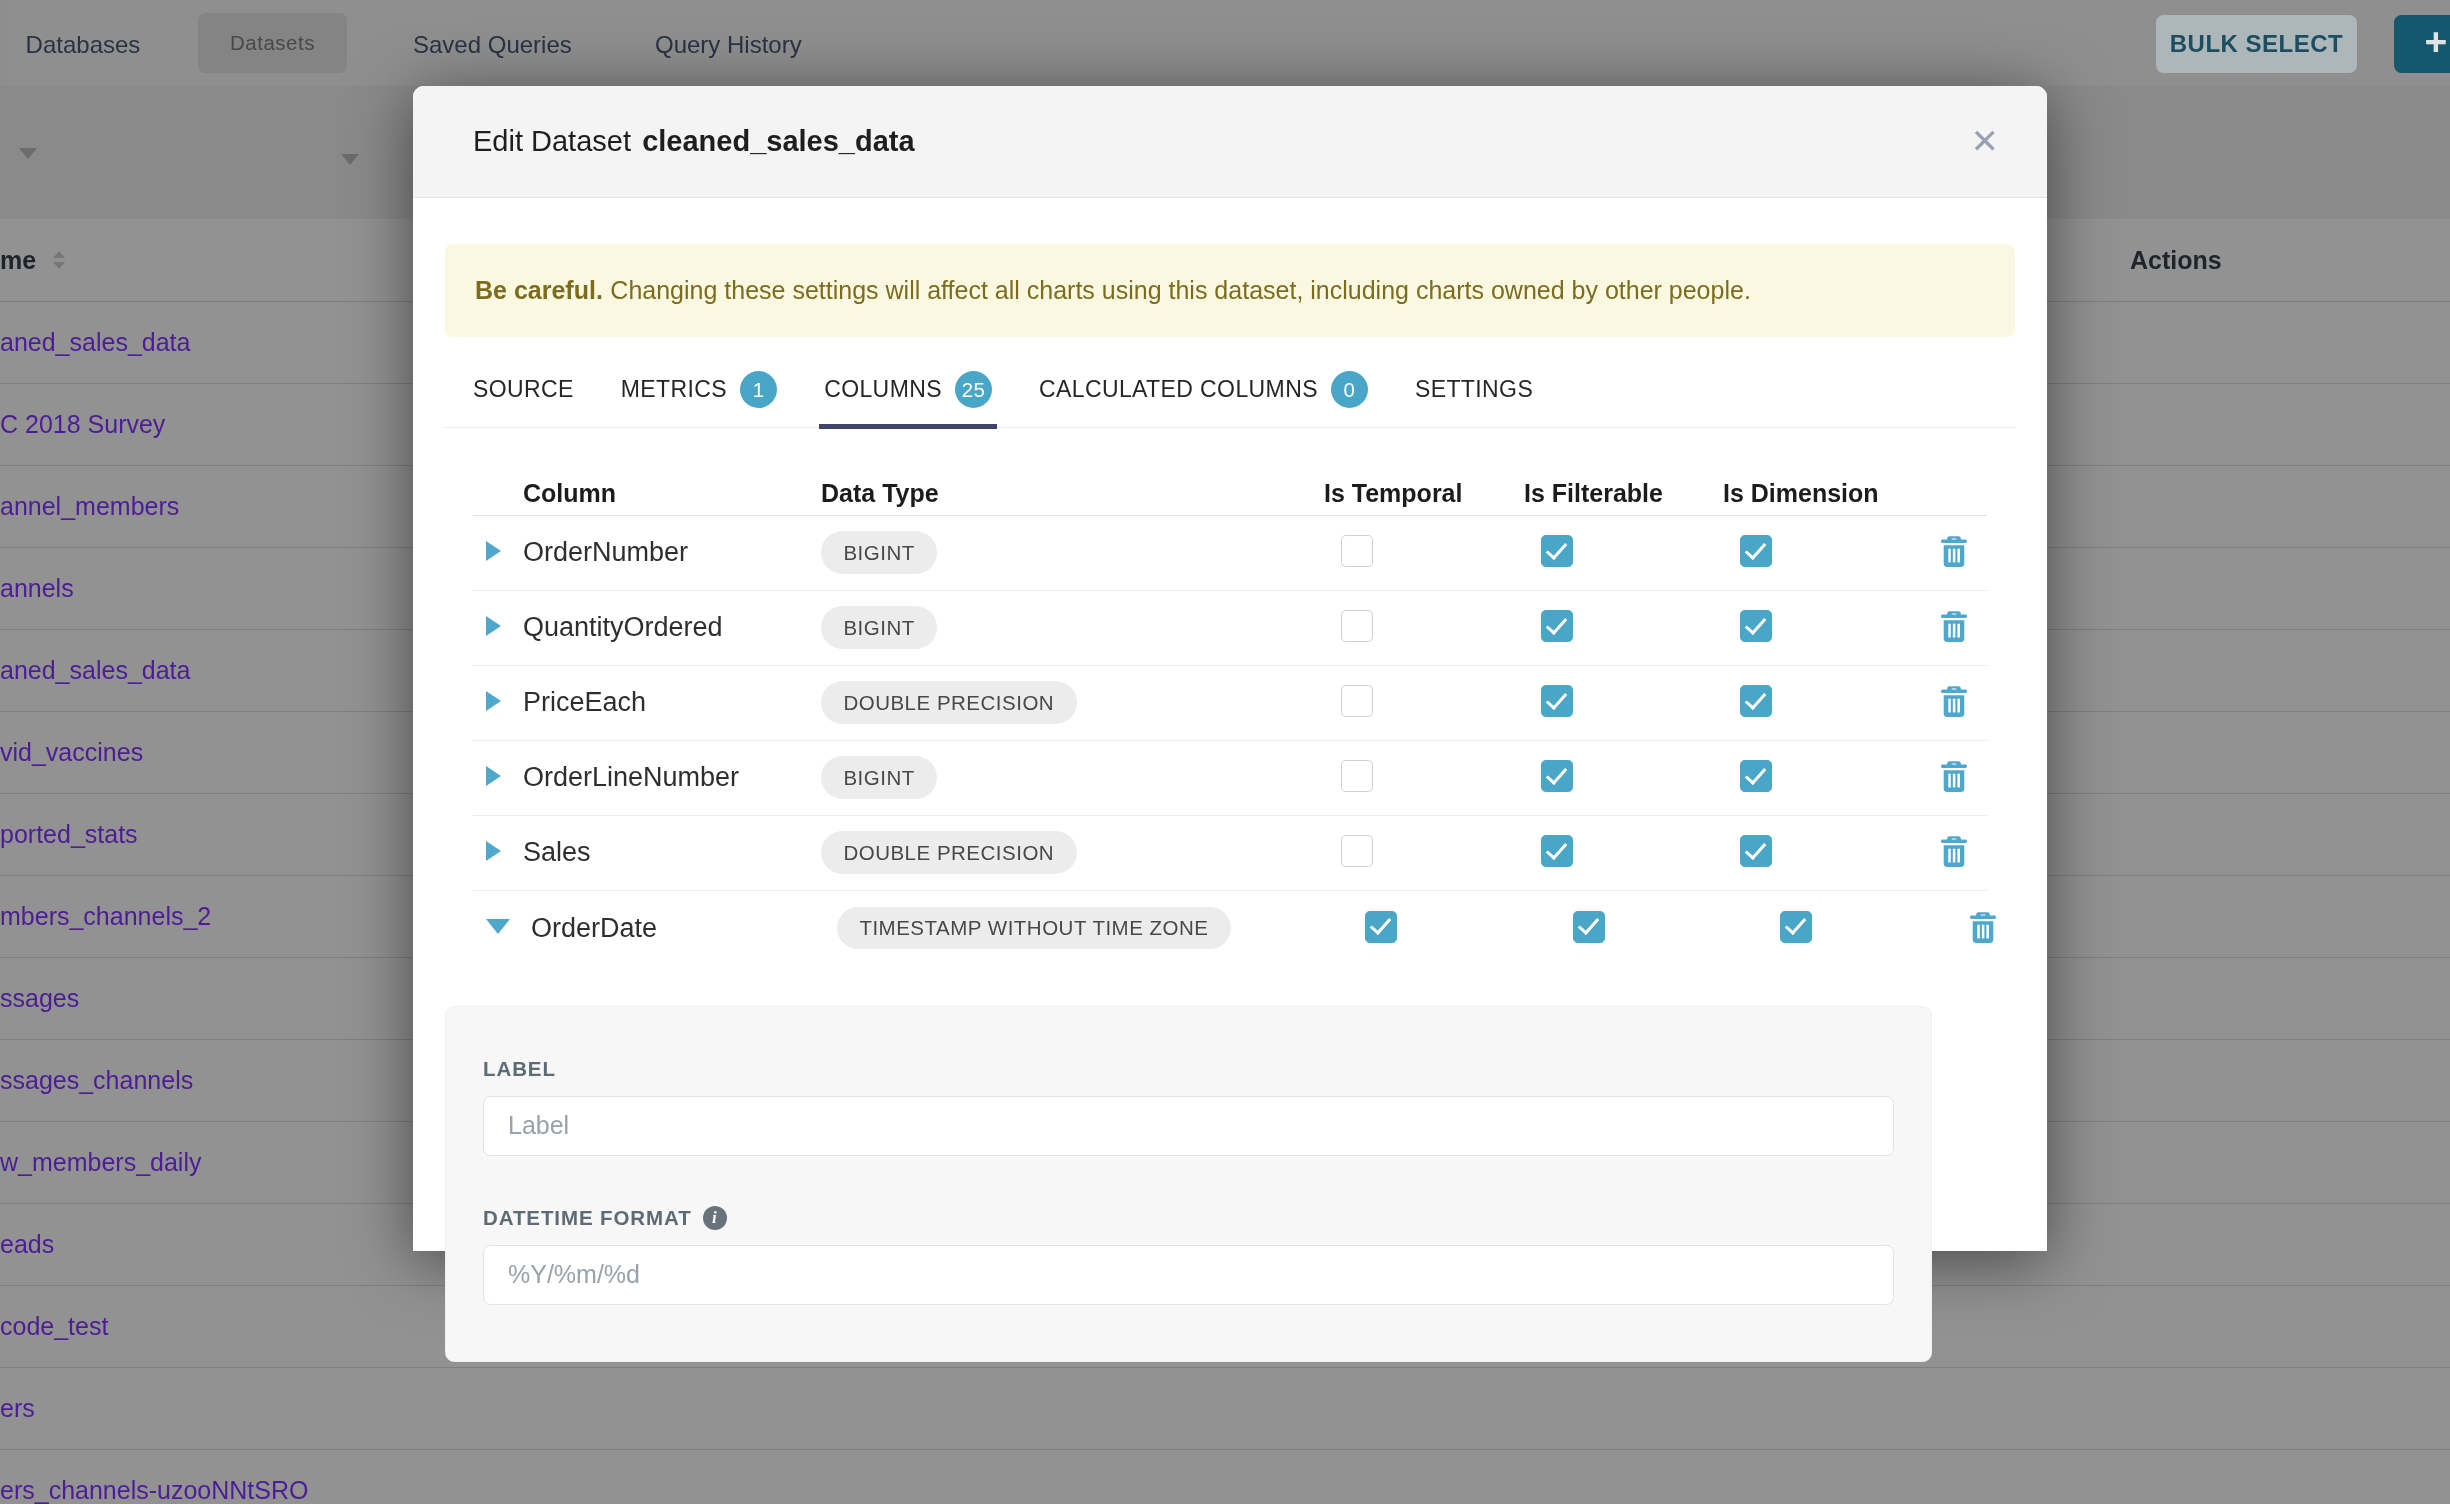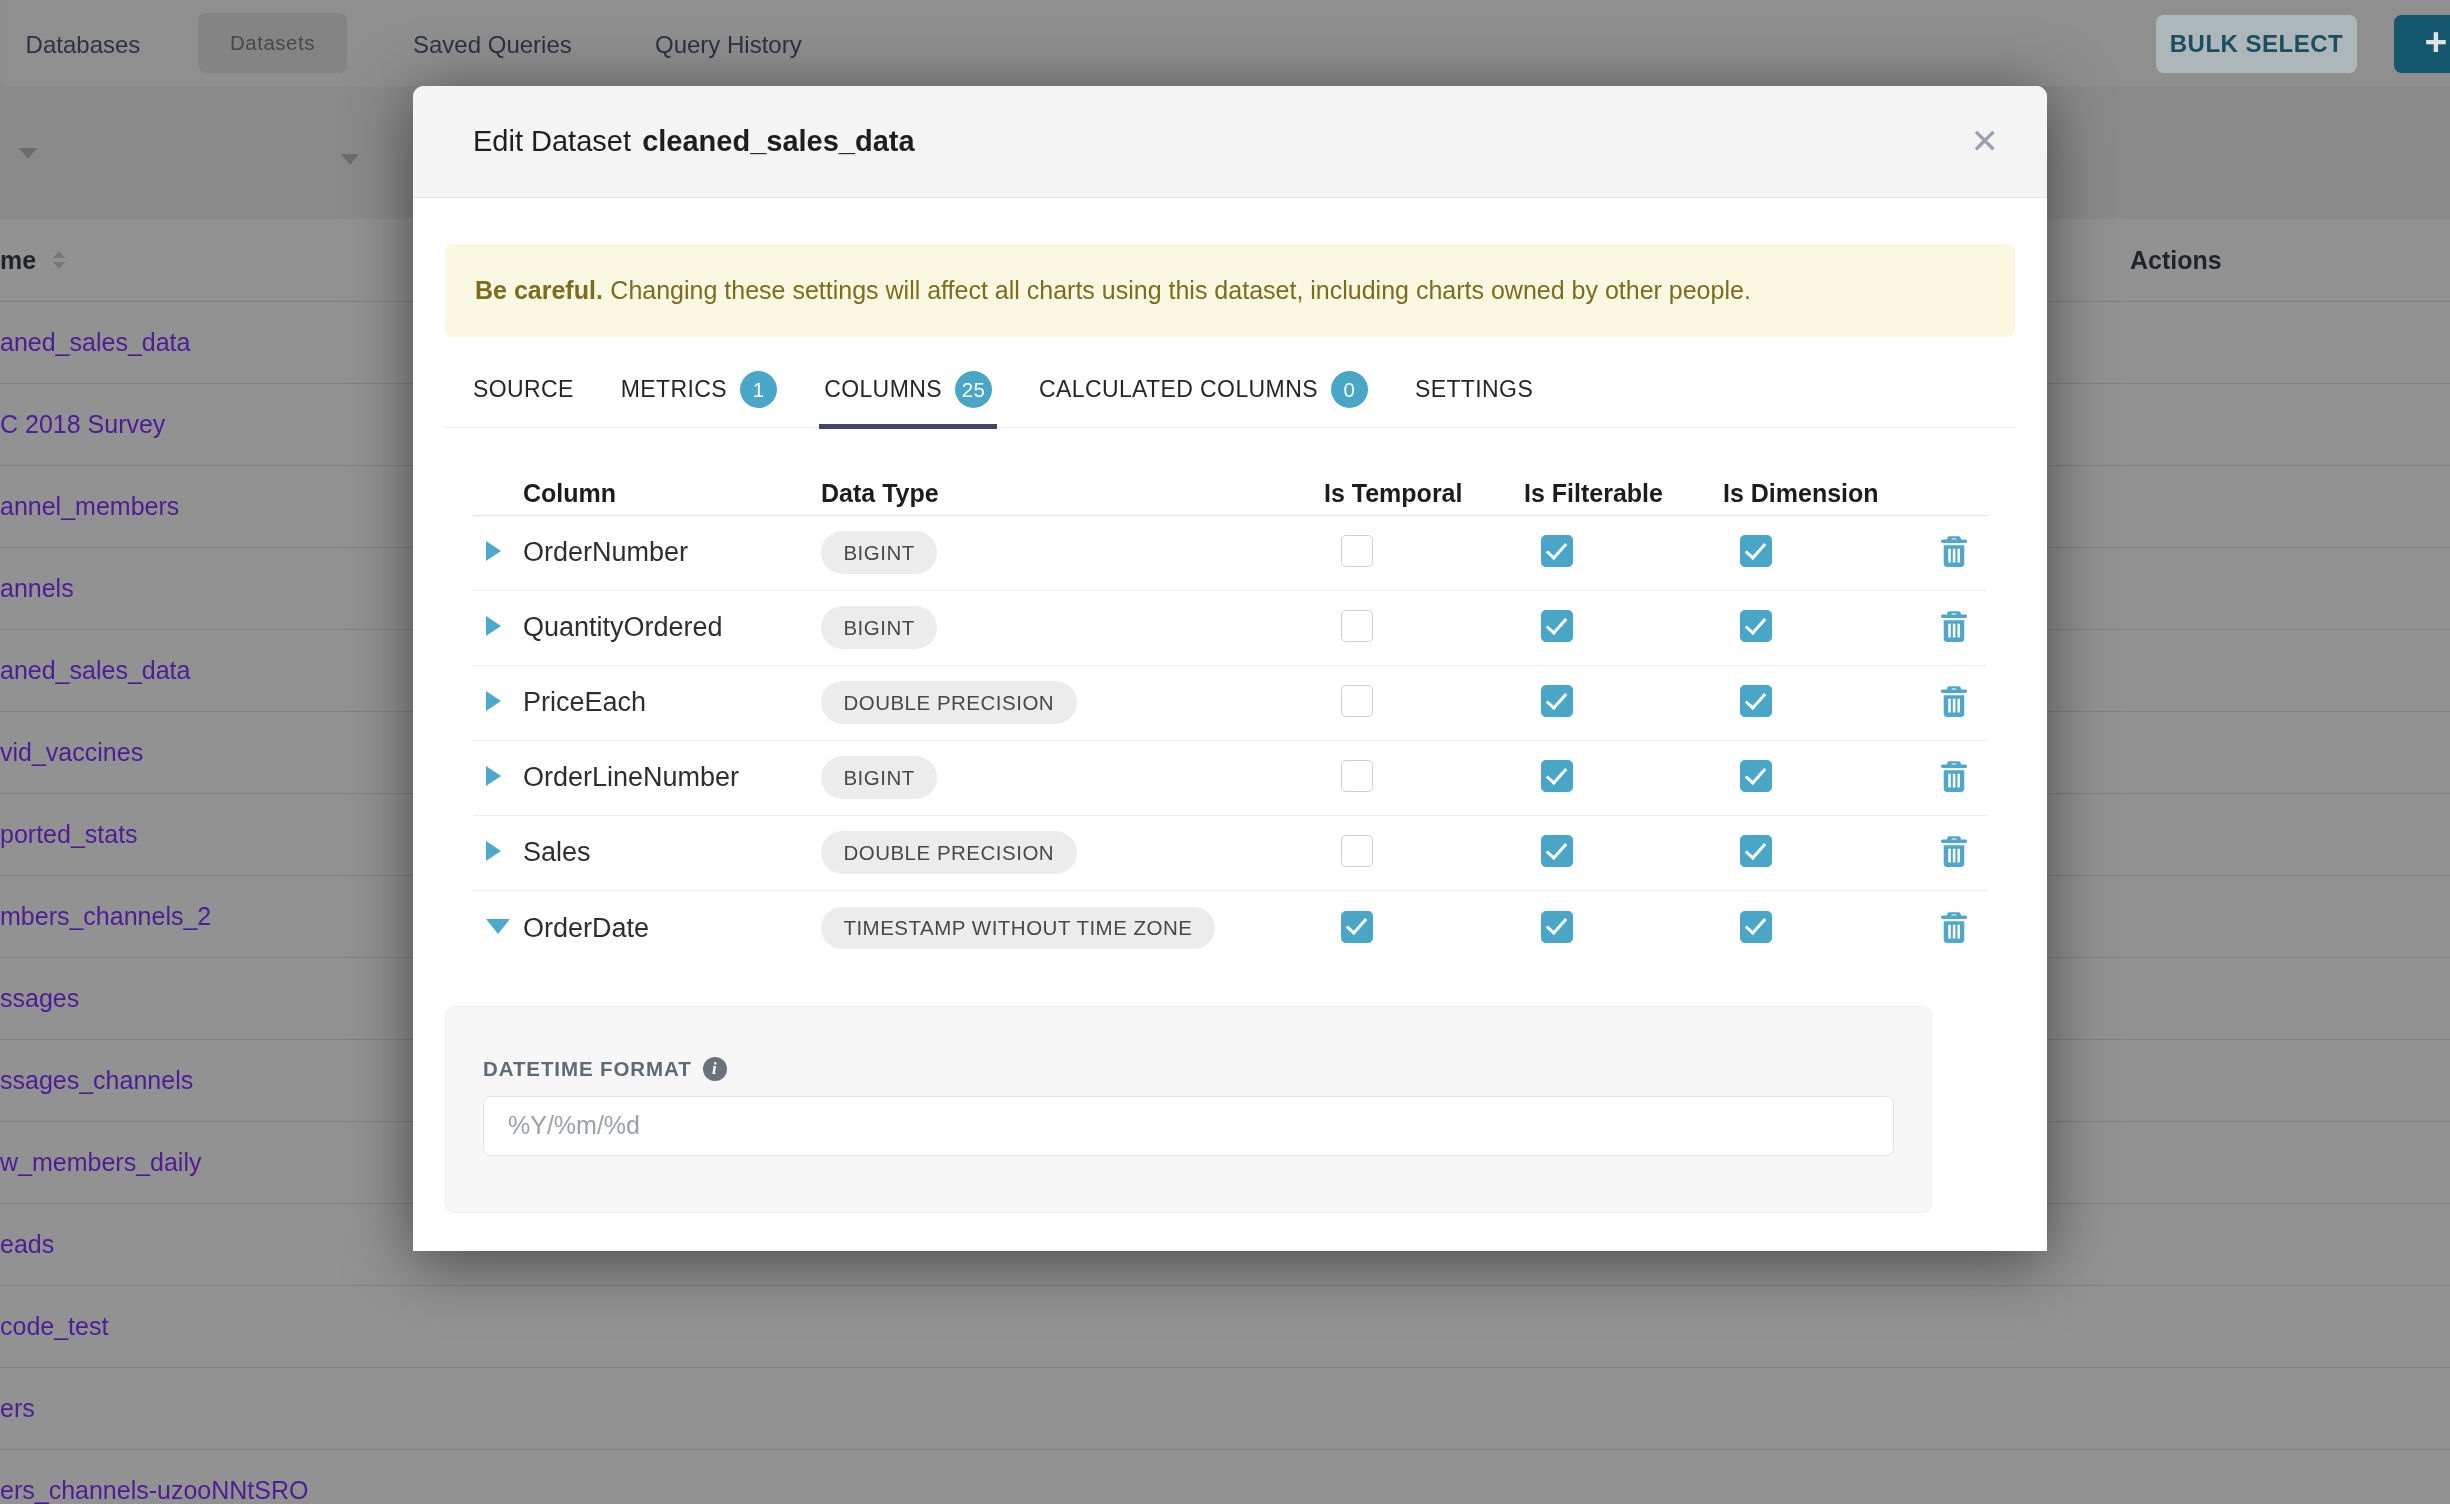--- a/index.html
+++ b/index.html
@@ -52,21 +52,21 @@
          position:relative; white-space:nowrap; cursor:pointer; }
   .tab .badge { display:flex; align-items:center; justify-content:center; min-width:37px; height:37px; padding:0 5.6px;
                 border-radius:18.6px; background:#4aa6c6; color:#fff; font-size:20.5px; }
   .tab.active::after { content:""; position:absolute; left:-4.7px; right:-4.7px; bottom:-21.4px; height:5.6px; background:#3e4568; }
 
   .cols-table { margin-top:45px; }
   .thead, .trow { display:grid; grid-template-columns:50px 298px 503px 200px 199px 198px 1fr; align-items:center; }
   .thead { height:43px; border-bottom:1.9px solid #e2e2e2; font-size:25px; font-weight:700; color:#1c1c1c; }
   .thead .h-name { grid-column:2; }
   .trow { height:75px; border-bottom:1.9px solid #ececec; }
-  .trow:last-child { border-bottom:none; }
+  .trow:last-child { border-bottom:none;gap:8px; }
   .caret { width:0; height:0; margin-left:13px; display:inline-block; }
   .caret.right { border-top:10.3px solid transparent; border-bottom:10.3px solid transparent; border-left:15px solid #4fa8cb; }
   .caret.down  { border-left:12px solid transparent; border-right:12px solid transparent; border-top:15px solid #4fa8cb; }
   .col-name { font-size:27px; color:#2e2e2e; }
   .pill { display:inline-block; padding:9.3px 22.4px; background:#ececec; border-radius:22.4px; font-size:20.5px;
           letter-spacing:0.5px; color:#484848; white-space:nowrap; }
   .checkbox { display:inline-block; width:32px; height:32px; margin-left:17px; border:1.9px solid #cfcfcf;
               border-radius:4.7px; background:#fff; position:relative; cursor:pointer; }
   .checkbox.checked { border-color:#4aa6c6; background:#4aa6c6; }
   .checkbox.checked::after { content:""; position:absolute; left:9.3px; top:2.8px; width:8.4px; height:17px;
@@ -261,20 +261,24 @@
                 <path fill="#4fa8cb" d="M8 1h8a2 2 0 0 1 2 2v1h4a1.5 1.5 0 0 1 0 3h-20a1.5 1.5 0 0 1 0-3h4v-1a2 2 0 0 1 2-2zm2 2v1h4v-1zM3 9h18v16a3 3 0 0 1-3 3H6a3 3 0 0 1-3-3z"></path>
                 <rect x="7" y="12" width="2.2" height="12" fill="#fff"></rect>
                 <rect x="11" y="12" width="2.2" height="12" fill="#fff"></rect>
                 <rect x="15" y="12" width="2.2" height="12" fill="#fff"></rect>
               </svg></span>
         </div>
       </div>
 
       <div class="expand-panel">
         <div class="field">
+          <div class="field-label">LABEL</div>
+          <input type="text" placeholder="Label" style="">
+        </div>
+        <div class="field">
           <div class="field-label">
             <span>DATETIME FORMAT</span>
             <span class="info-icon">i</span>
           </div>
           <input type="text" placeholder="%Y/%m/%d" style="">
         </div>
       </div>
 
     </div>
   </div>

